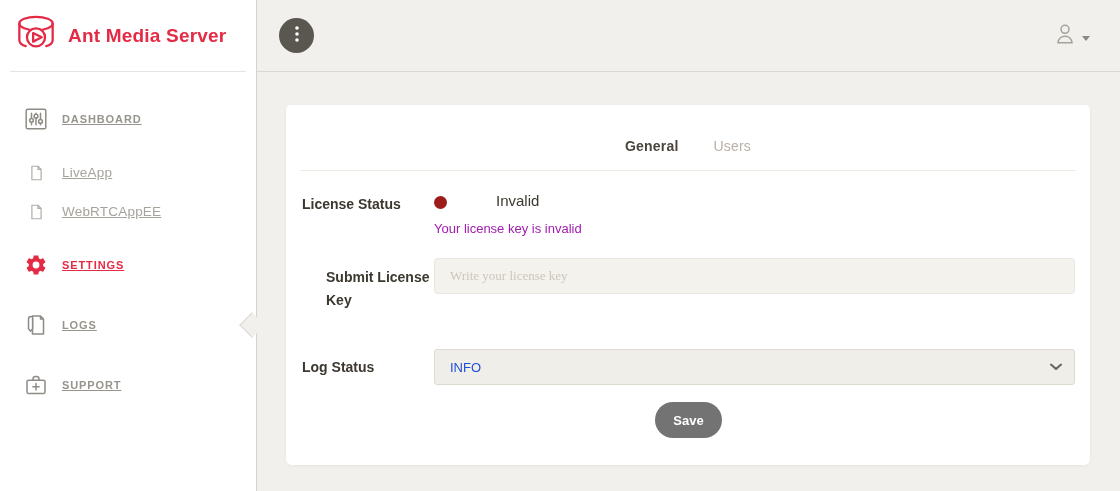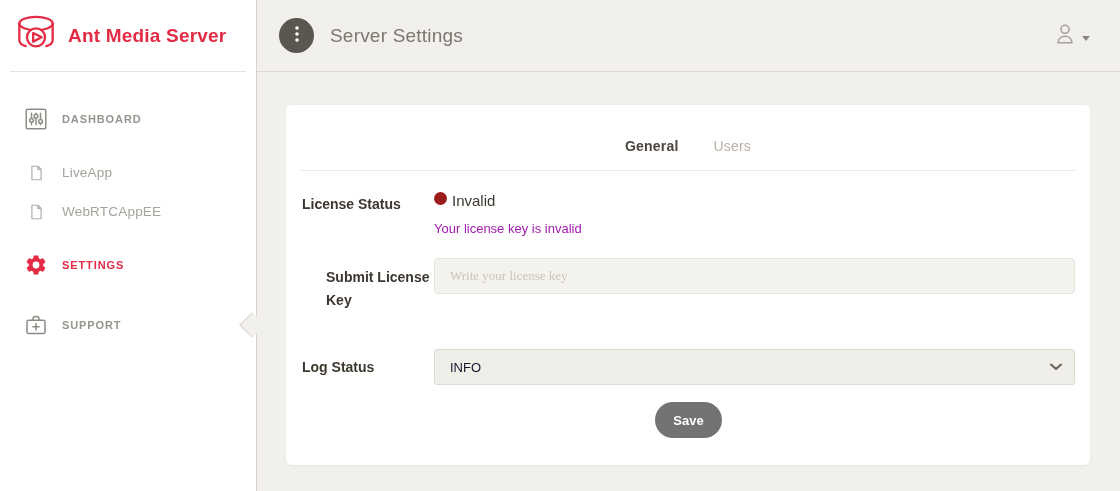--- a/index.html
+++ b/index.html
@@ -11,21 +11,21 @@
   .page { position:relative; width:1120px; height:491px; display:flex; background:#f2f0ed; overflow:hidden; }
 
   
   .sidebar { width:257px; min-width:257px; background:#ffffff; border-right:1px solid #d6d3cc; }
   .brand { height:71px; display:flex; align-items:center; padding-left:14px; cursor:pointer; }
   .brand-name { color:#e42b45; font-size:19px; font-weight:600; margin-left:10px; letter-spacing:.2px; }
   .brand-divider { height:1px; background:#e6e4de; margin:0 10px; }
   .nav { padding-top:23px; }
   .nav-item { height:48px; display:flex; align-items:center; padding-left:24px; cursor:pointer; color:#97948d; }
   .nav-item .ic { width:24px; height:24px; margin-right:14px; color:#8f8c85; display:flex; align-items:center; justify-content:center; flex:0 0 auto; }
-  .nav-item .lbl { font-size:11px; font-weight:600; letter-spacing:.9px; }
+  .nav-item .lbl { font-size:11px; font-weight:600; letter-spacing:.9px;text-decoration:underline; }
   .nav-item.sub { height:39px; padding-left:28px; }
   .nav-item.sub .ic { width:17px; height:20px; margin-right:17px; color:#b0ada6; }
   .nav-item.sub .lbl { font-size:13.5px; font-weight:400; letter-spacing:.2px; color:#a6a39c; }
   .nav-item.active, .nav-item.active .ic, .nav-item.active .lbl { color:#e42b45; }
   .mt12 { margin-top:12px; } .mt10 { margin-top:10px; }
   .caret-up { width:0; height:0; border-left:4.5px solid transparent; border-right:4.5px solid transparent;
               border-bottom:5.5px solid #8b8880; margin-left:auto; margin-right:31px; }
   .notch { position:absolute; left:243px; top:316px; width:18px; height:18px; background:#f2f0ed;
            border-left:1px solid #dbd8d1; border-bottom:1px solid #dbd8d1; transform:rotate(45deg); z-index:4; }
 
@@ -45,35 +45,35 @@
   .tabs { height:66px; margin:0 14px; border-bottom:1px solid #ece9e2; display:flex; justify-content:center;
           align-items:center; gap:35px; padding-top:16px; }
   .tab { font-size:14px; color:#b9b0a7; cursor:pointer; letter-spacing:.2px; }
   .tab.active { color:#4a453e; font-weight:600; }
 
   .card-body { padding:0 15px 0 16px; }
   .row { display:grid; grid-template-columns:132px 1fr; }
   .flabel { font-size:14px; font-weight:600; color:#3c372f; line-height:1.62; }
   .row-status { margin-top:10px; }
   .row-status .flabel { padding-top:12px; }
-  .status-line { display:flex; align-items:flex-start; padding-top:11px; }
+  .status-line { display:flex; align-items:flex-end; padding-top:11px;gap:44px; }
   .status-dot { width:13px; height:13px; border-radius:50%; background:#9c1b1b; margin-right:5px; flex:0 0 auto; }
   .status-value { font-size:15px; font-weight:500; color:#3c372f; }
   .status-help { font-size:13px; color:#a21caf; margin-top:12px; }
   .row-key { margin-top:22px; }
   .row-key .flabel { padding-top:8px;margin-left:24px; }
   .license-input { width:100%; height:36px; background:#f4f2ed; border:1px solid #e8e5de; border-radius:4px;
                    padding:0 15px; font-size:13px; color:#4a463f; outline:none;
                    font-family:Liberation Serif, serif; }
   .license-input::placeholder { color:#cbc6bd; }
   .row-log { margin-top:38px; align-items:center; }
   .select-wrap { position:relative; }
   .log-select { width:100%; height:36px; appearance:none; -webkit-appearance:none; -moz-appearance:none;
                 background:#f0eee8; border:1px solid #dedad2; border-radius:3px; padding:0 15px; font-size:13px;
-                color:#0f172a; cursor:pointer; outline:none; font-family:"Liberation Sans","DejaVu Sans",sans-serif; }
+                color:#1d4ed8; cursor:pointer; outline:none; font-family:"Liberation Sans","DejaVu Sans",sans-serif; }
   .chev { position:absolute; right:13px; top:50%; transform:translateY(-50%); pointer-events:none;
           color:#6b675f; display:flex; }
   .save-row { margin-top:17px; text-align:center; }
   .save-btn { width:67px; height:36px; border:none; border-radius:18px; background:#737373; color:#ffffff;
               font-size:13px; font-weight:700; cursor:pointer; font-family:"Liberation Sans","DejaVu Sans",sans-serif; }
 </style>
 </head>
 <body>
 
 <div class="page">
@@ -132,20 +132,30 @@
       <div class="nav-item active mt10">
         <span class="ic">
           <svg width="26" height="26" viewBox="0 0 24 24">
             <path fill="currentColor" d="M19.14 12.94c.04-.3.06-.61.06-.94 0-.32-.02-.64-.07-.94l2.03-1.58c.18-.14.23-.41.12-.61l-1.92-3.32c-.12-.22-.37-.29-.59-.22l-2.39.96c-.5-.38-1.03-.7-1.62-.94l-.36-2.54c-.04-.24-.24-.41-.48-.41h-3.84c-.24 0-.43.17-.47.41l-.36 2.54c-.59.24-1.13.57-1.62.94l-2.39-.96c-.22-.08-.47 0-.59.22L2.74 8.87c-.12.21-.08.47.12.61l2.03 1.58c-.05.3-.09.63-.09.94s.02.64.07.94l-2.03 1.58c-.18.14-.23.41-.12.61l1.92 3.32c.12.22.37.29.59.22l2.39-.96c.5.38 1.03.7 1.62.94l.36 2.54c.05.24.24.41.48.41h3.84c.24 0 .44-.17.47-.41l.36-2.54c.59-.24 1.13-.56 1.62-.94l2.39.96c.22.08.47 0 .59-.22l1.92-3.32c.12-.22.07-.47-.12-.61l-2.01-1.58z"></path>
             <circle cx="12" cy="12" r="3.4" fill="#ffffff"></circle>
           </svg>
         </span>
         <span class="lbl">SETTINGS</span>
       </div>
 
+      <div class="nav-item mt12">
+        <span class="ic">
+          <svg width="24" height="24" viewBox="0 0 24 24" fill="none" stroke="currentColor" stroke-width="1.5" stroke-linejoin="round">
+            <path d="M8.5 3 H16.5 L19.5 6 V21 H8.5 Z"></path>
+            <path d="M16.5 3 V6 H19.5"></path>
+            <path d="M4.5 6 C4.5 4.6 5.6 3.5 7 3.5 C8 3.5 8.6 4.2 8.6 5.2 V15.8 L6.6 18.3 L4.5 15.8 Z" fill="#ffffff"></path>
+          </svg>
+        </span>
+        <span class="lbl">LOGS</span>
+      </div>
 
       <div class="nav-item mt12">
         <span class="ic">
           <svg width="24" height="24" viewBox="0 0 24 24" fill="none" stroke="currentColor" stroke-width="1.5" stroke-linecap="round" stroke-linejoin="round">
             <rect x="3" y="7.2" width="18" height="13.3" rx="1.6"></rect>
             <path d="M9 7.2 V6 C9 4.6 10 3.5 11.4 3.5 H12.6 C14 3.5 15 4.6 15 6 V7.2"></path>
             <path d="M12 10.6 V16.9 M8.85 13.75 H15.15"></path>
           </svg>
         </span>
         <span class="lbl">SUPPORT</span>
@@ -161,21 +171,20 @@
     <header class="topbar">
       <button class="kebab">
         <span>
           <svg width="4" height="16" viewBox="0 0 4 16">
             <circle cx="2" cy="2" r="1.8" fill="#ffffff"></circle>
             <circle cx="2" cy="8" r="1.8" fill="#ffffff"></circle>
             <circle cx="2" cy="14" r="1.8" fill="#ffffff"></circle>
           </svg>
         </span>
       </button>
-      <h1 class="page-title">Server Settings</h1>
       <div class="user-menu">
         <span>
           <svg width="24" height="24" viewBox="0 0 24 24" fill="none" stroke="currentColor" stroke-width="1.5" stroke-linecap="round">
             <circle cx="12" cy="7.3" r="4"></circle>
             <path d="M5 20.7 C5.4 16.9 8.2 14.2 12 14.2 C15.8 14.2 18.6 16.9 19 20.7 Z"></path>
           </svg>
         </span>
         <span class="caret-down"></span>
       </div>
     </header>

